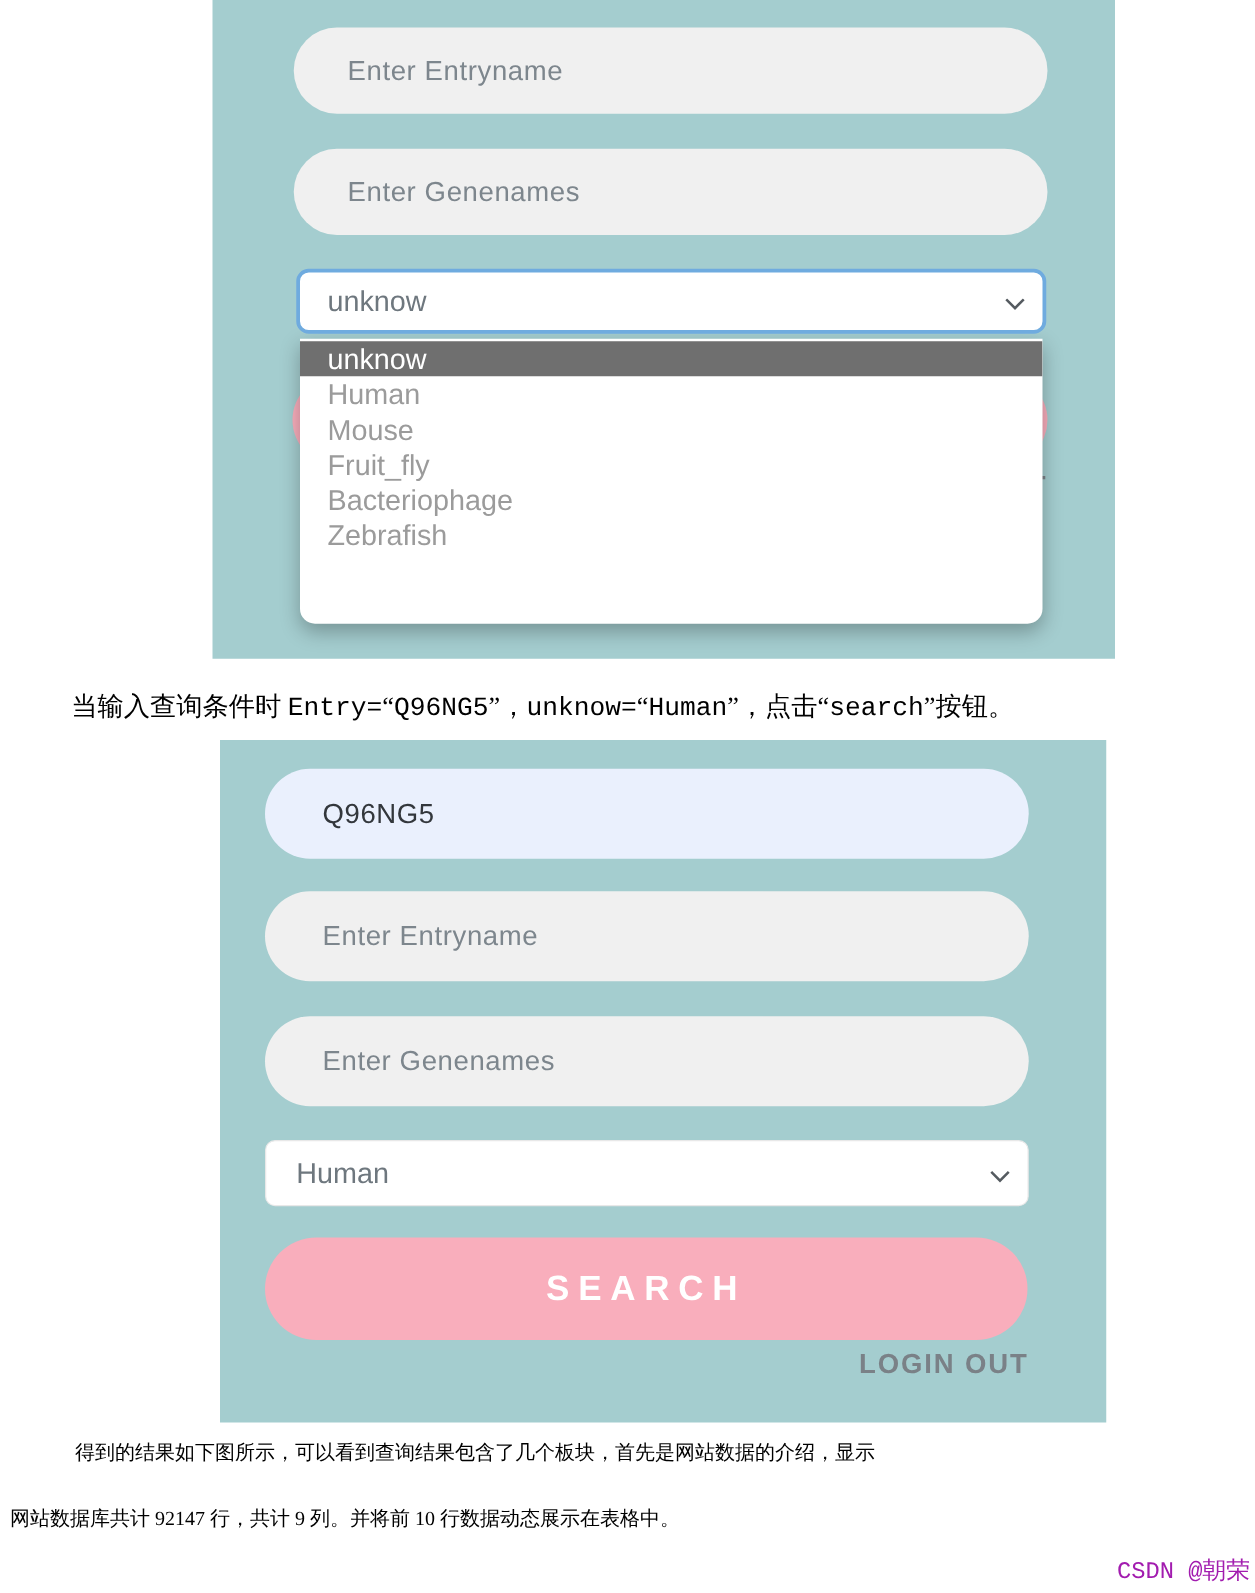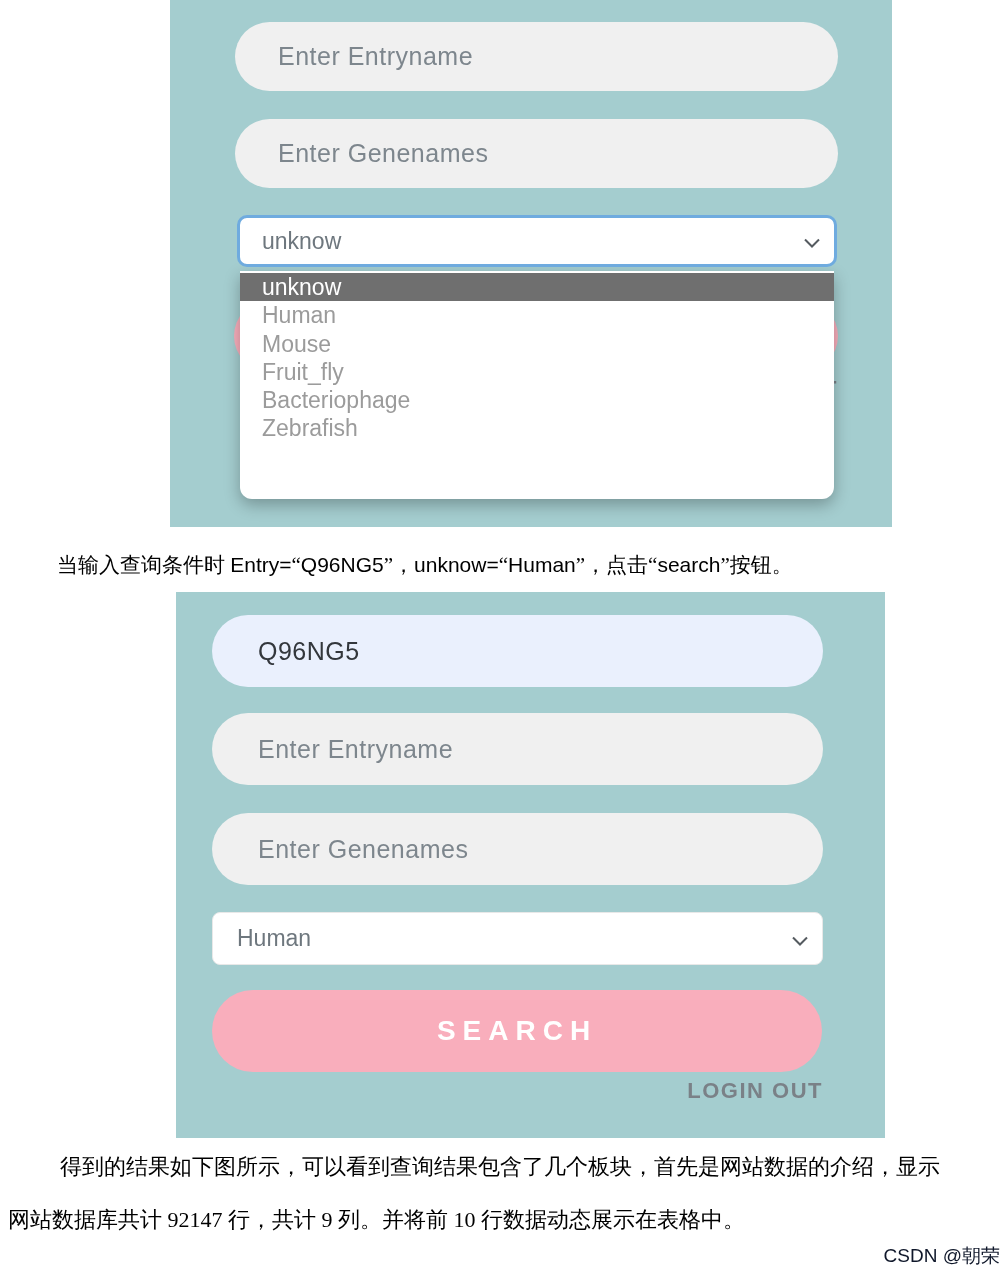--- a/index.html
+++ b/index.html
@@ -10,21 +10,21 @@
     font-family:"Liberation Sans", sans-serif;
   }
   .panel { position:absolute; background:#a4cdcf; }
   .panel1 { left:170px; top:0; width:722px; height:527px; }
   .panel2 { left:176px; top:592px; width:709px; height:546px; }
 
   .pill {
     position:absolute; display:block; border:none; outline:none;
     background:#f0f0f0; border-radius:36px;
     font-family:"Liberation Sans", sans-serif;
-    font-size:25px; color:#3a3f44; letter-spacing:0.5px;
+    font-size:22px; color:#3a3f44; letter-spacing:0.5px;
   }
   .pill::placeholder { color:#7d868d; opacity:1; }
   .p1-pill { left:65px; width:603px; height:69px; padding:0 30px 0 43px; }
   .p2-pill { left:36px; width:611px; height:72px; padding:0 30px 0 46px; }
   .autofill { background:#eaf0fd; color:#33373c; }
 
   .selectbox {
     position:absolute; background:#ffffff; display:flex; align-items:center;
     color:#6e777e; font-size:23px; cursor:pointer;
   }
@@ -67,34 +67,34 @@
   .logout {
     position:absolute; right:62px; top:486px; cursor:pointer;
     color:#7a8187; font-weight:bold; font-size:22px; letter-spacing:1.5px;
   }
 
   .caption {
     position:absolute; left:57px; top:551px; white-space:nowrap;
     font-size:21px; color:#000000;
     font-family:"Liberation Serif","DejaVu Serif",serif;
   }
-  .seg-m { font-family:Liberation Sans, sans-serif; }
+  .seg-m { font-family:Liberation Mono, monospace; }
   .seg-c { font-family:Liberation Serif, serif; }
 
   .para-line {
-    position:absolute; white-space:nowrap; font-size:22px; color:#000000;
+    position:absolute; white-space:nowrap; font-size:16px; color:#000000;
     font-family:"Liberation Serif","DejaVu Serif",serif;
   }
   .para1 { left:60px; top:1152px; }
   .para2 { left:8px;  top:1205px; }
 
   .watermark {
     position:absolute; right:4px; top:1243px;
-    color:#0f172a; font-size:19px;
-    font-family:Liberation Sans, sans-serif;
+    color:#a21caf; font-size:19px;
+    font-family:Liberation Mono, monospace;
   }
 </style>
 </head>
 <body>
 
 <div class="page">
 
   <div class="panel panel1">
     <input class="pill p1-pill" style="top: 22px;" type="text" placeholder="Enter Entryname">
     <input class="pill p1-pill" style="top: 119px;" type="text" placeholder="Enter Genenames">

